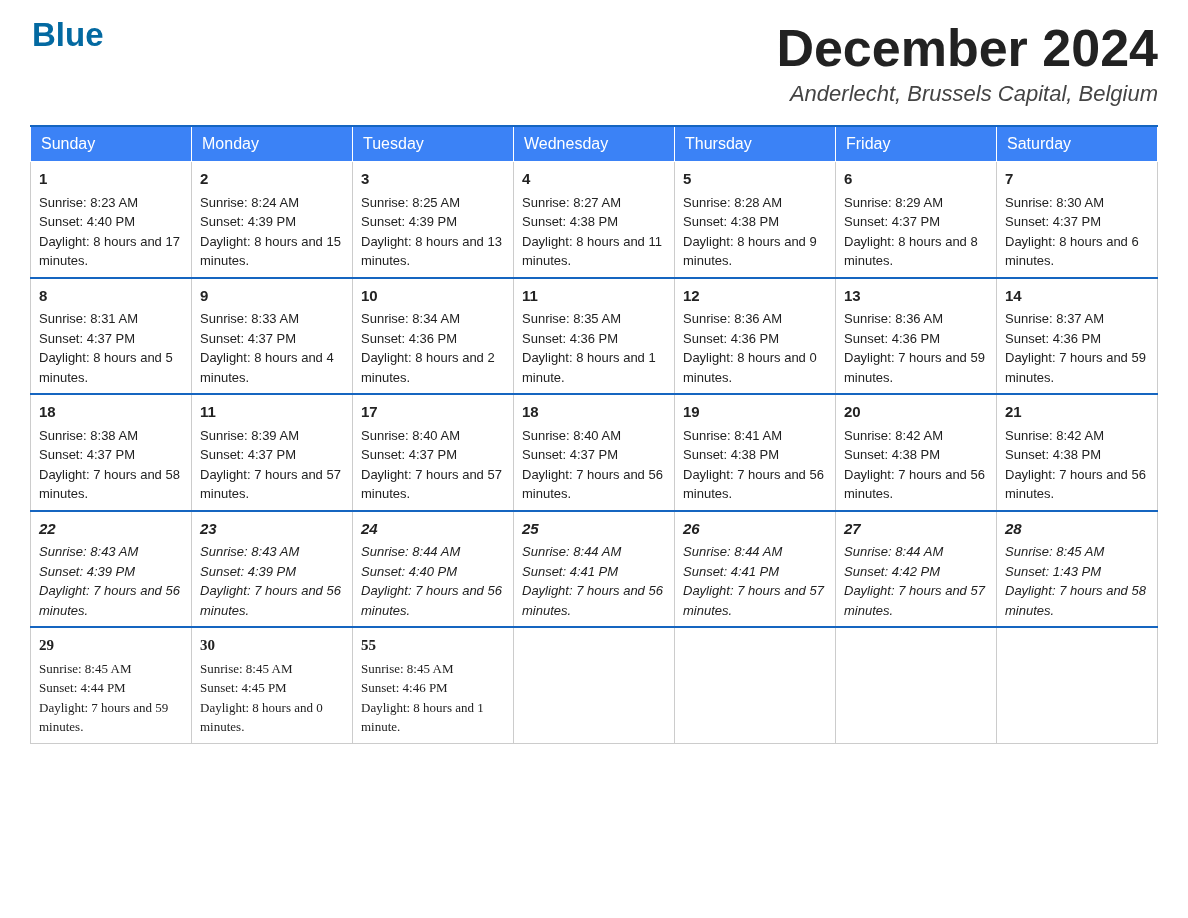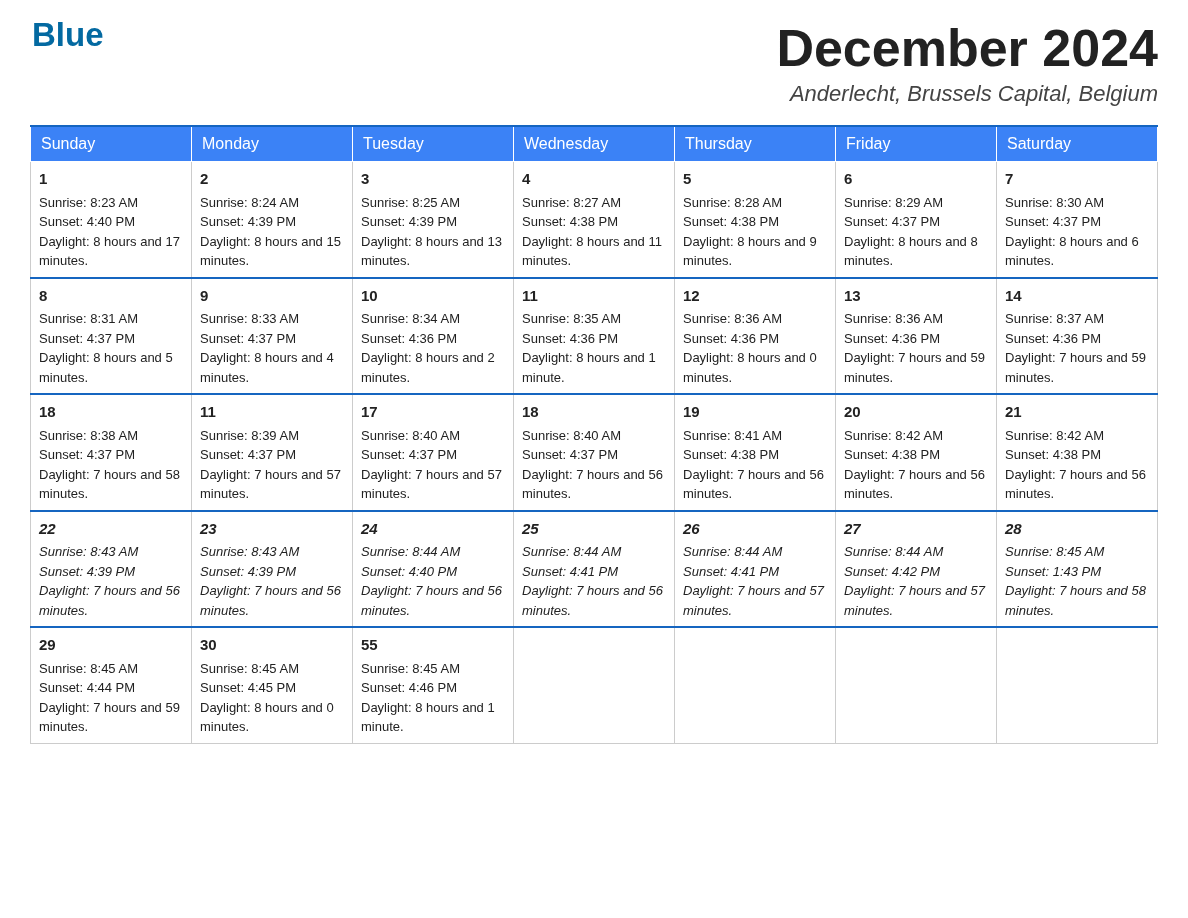--- a/index.html
+++ b/index.html
@@ -155,21 +155,21 @@
       </tr>
       <tr style="border-top: 2px solid rgb(21, 101, 192); font-style: italic;">
         <td><span class="day-num">22</span><span>Sunrise: 8:43 AM</span><br><span>Sunset: 4:39 PM</span><br><span>Daylight: 7 hours and 56 minutes.</span></td>
         <td><span class="day-num">23</span><span>Sunrise: 8:43 AM</span><br><span>Sunset: 4:39 PM</span><br><span>Daylight: 7 hours and 56 minutes.</span></td>
         <td><span class="day-num">24</span><span>Sunrise: 8:44 AM</span><br><span>Sunset: 4:40 PM</span><br><span>Daylight: 7 hours and 56 minutes.</span></td>
         <td><span class="day-num">25</span><span>Sunrise: 8:44 AM</span><br><span>Sunset: 4:41 PM</span><br><span>Daylight: 7 hours and 56 minutes.</span></td>
         <td><span class="day-num">26</span><span>Sunrise: 8:44 AM</span><br><span>Sunset: 4:41 PM</span><br><span>Daylight: 7 hours and 57 minutes.</span></td>
         <td><span class="day-num">27</span><span>Sunrise: 8:44 AM</span><br><span>Sunset: 4:42 PM</span><br><span>Daylight: 7 hours and 57 minutes.</span></td>
         <td><span class="day-num">28</span><span>Sunrise: 8:45 AM</span><br><span>Sunset: 1:43 PM</span><br><span>Daylight: 7 hours and 58 minutes.</span></td>
       </tr>
-      <tr style="border-top: 2px solid rgb(21, 101, 192);">
+      <tr style="border-top: 2px solid rgb(21, 101, 192); font-family: Liberation Serif, serif;">
         <td><span class="day-num">29</span><span>Sunrise: 8:45 AM</span><br><span>Sunset: 4:44 PM</span><br><span>Daylight: 7 hours and 59 minutes.</span></td>
         <td><span class="day-num">30</span><span>Sunrise: 8:45 AM</span><br><span>Sunset: 4:45 PM</span><br><span>Daylight: 8 hours and 0 minutes.</span></td>
         <td><span class="day-num">55</span><span>Sunrise: 8:45 AM</span><br><span>Sunset: 4:46 PM</span><br><span>Daylight: 8 hours and 1 minute.</span></td>
         <td class="empty-cell"></td>
         <td class="empty-cell"></td>
         <td class="empty-cell"></td>
         <td class="empty-cell"></td>
       </tr>
     </tbody>
 </table>

